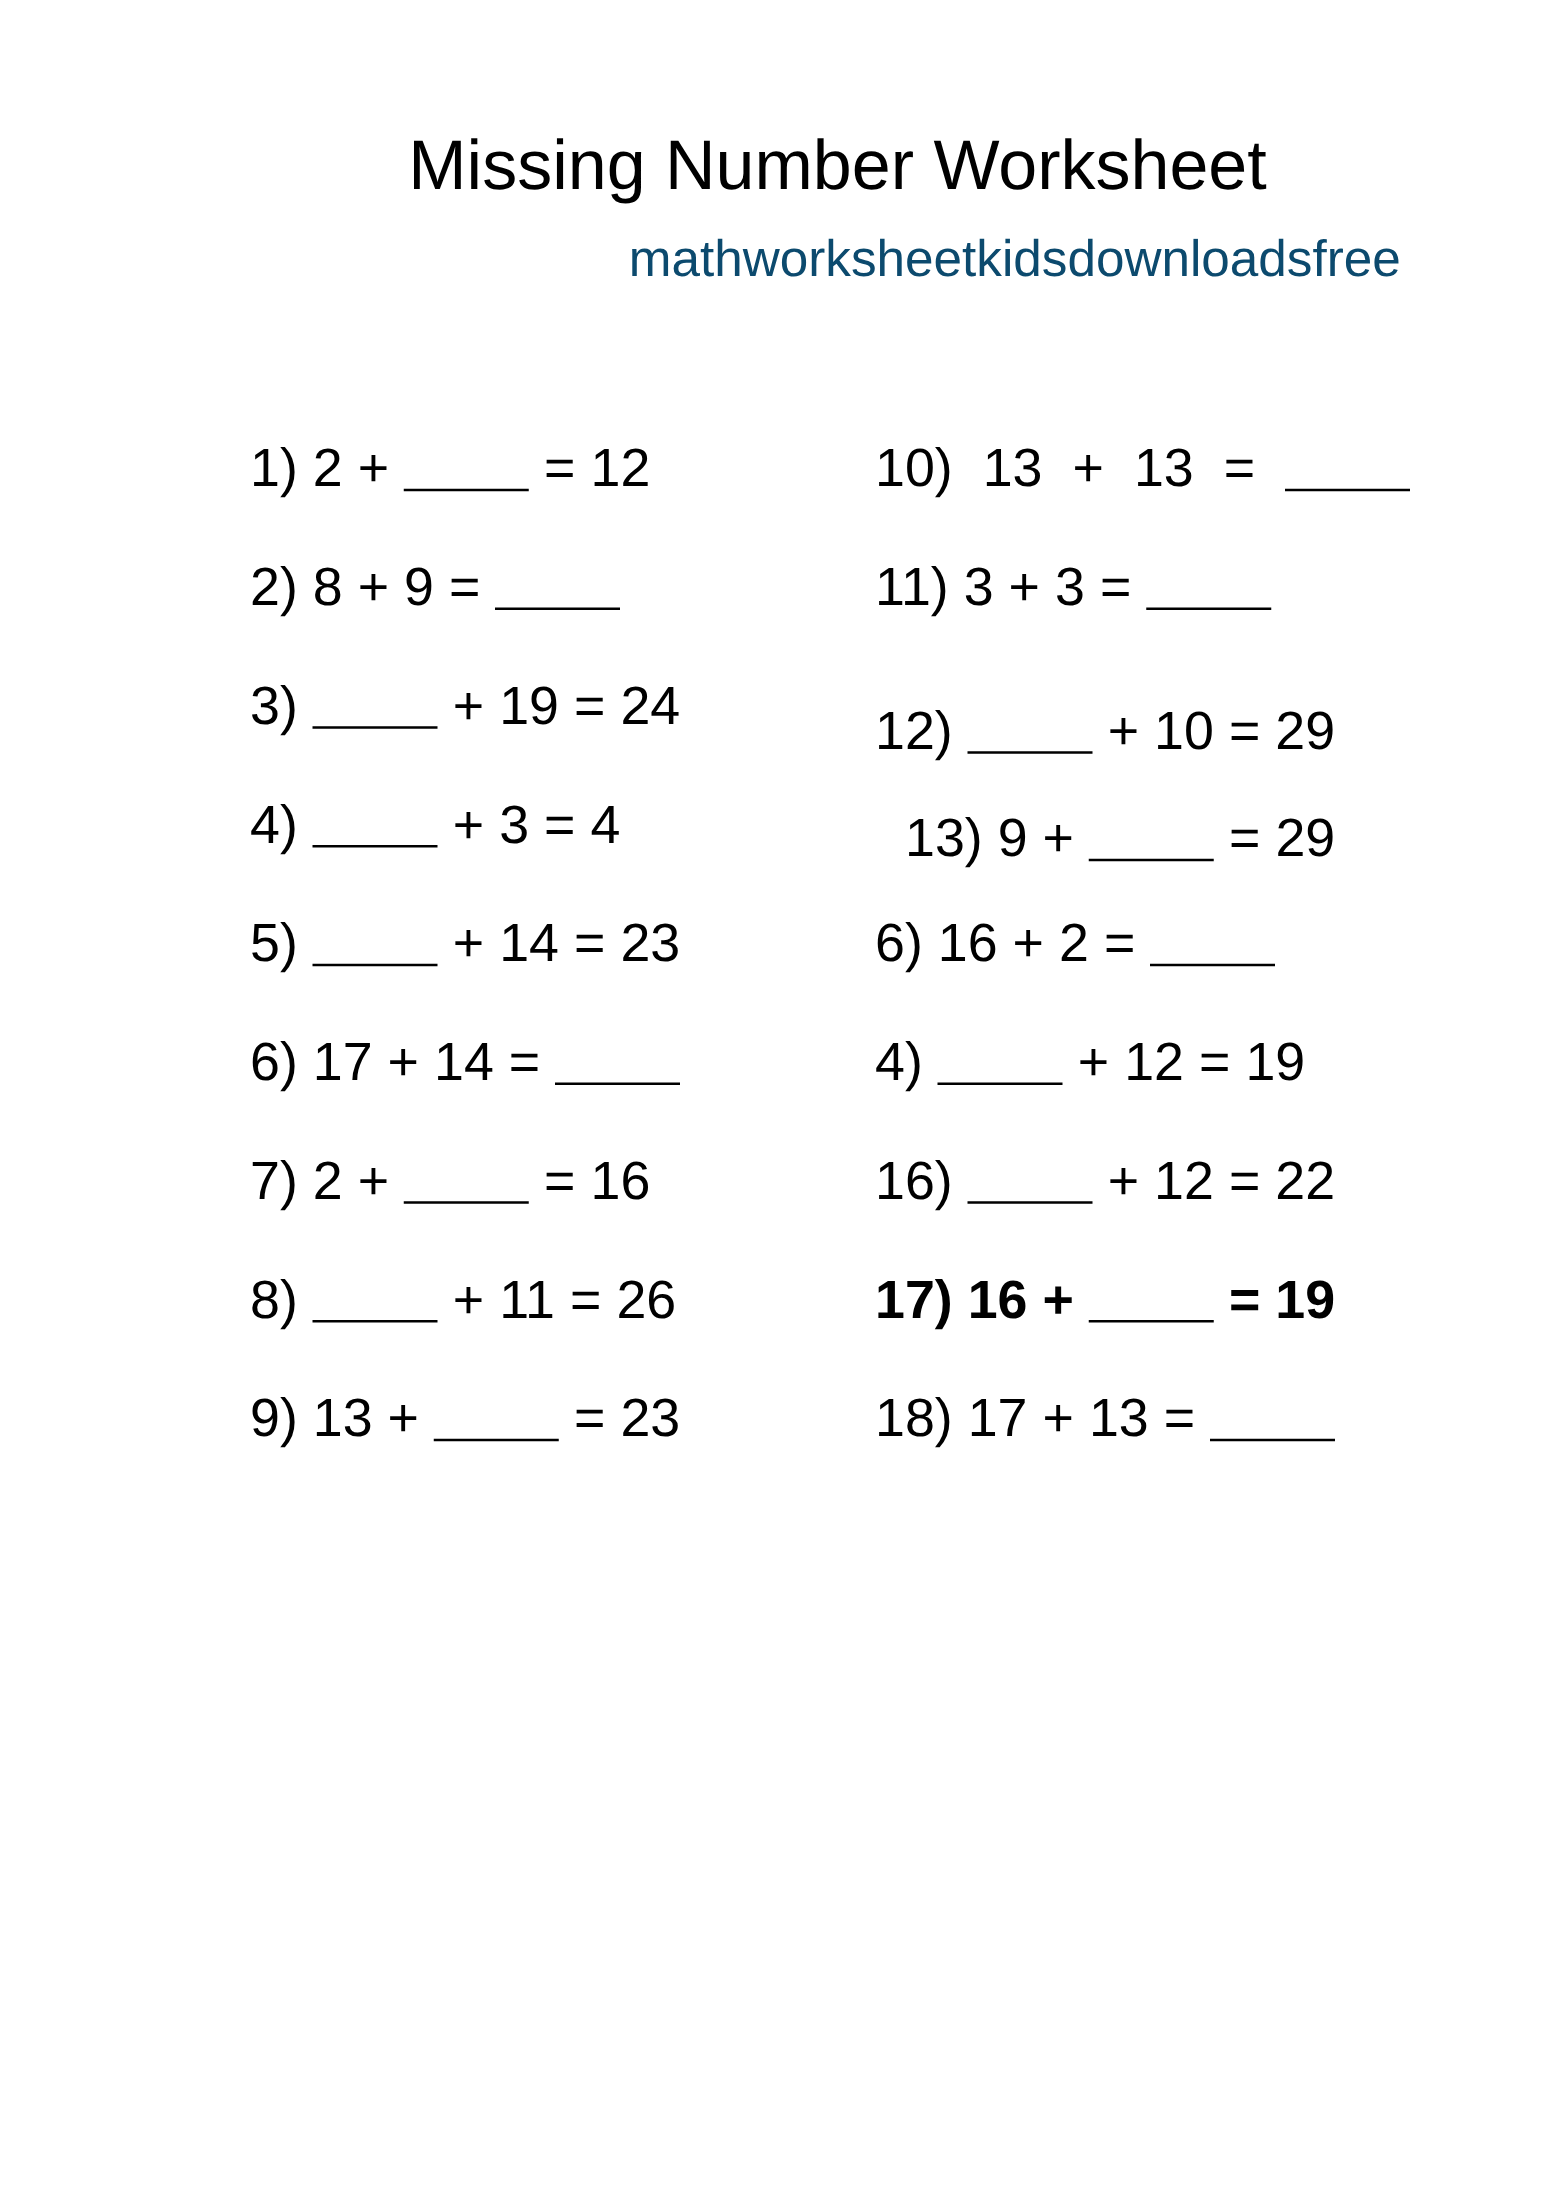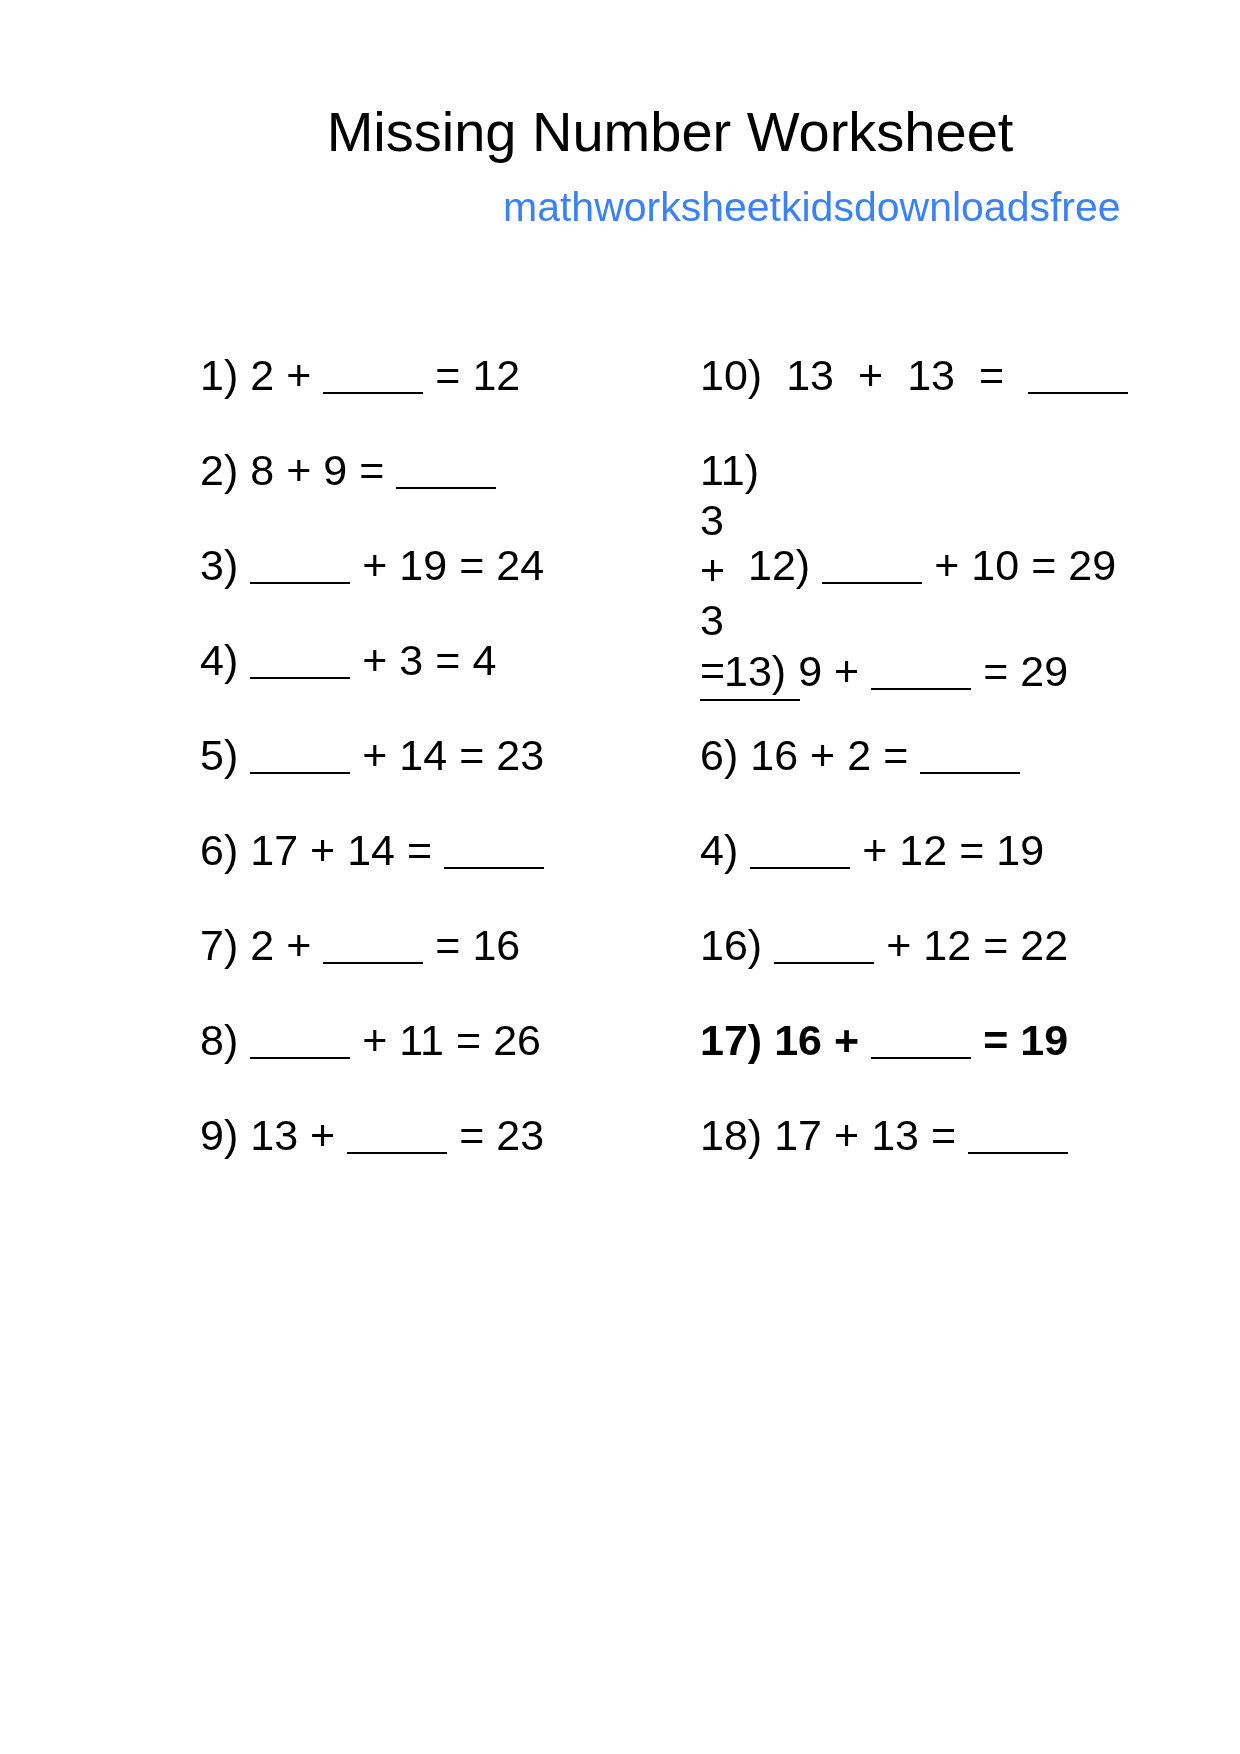--- a/index.html
+++ b/index.html
@@ -27,21 +27,21 @@
       margin: 0;
       color: #000000;
       letter-spacing: 0px;
     }
     .subtitle {
       position: absolute;
       left: 503px;
       top: 183px;
       font-size: 41px;
       line-height: 48px;
-      color: #3b82f6;
+      color: #0c4a6e;
       white-space: nowrap;
     }
     .problem {
       position: absolute;
       font-size: 43px;
       line-height: 50px;
       white-space: nowrap;
       color: #000000;
       display: flex;
       align-items: baseline;
@@ -141,29 +141,29 @@
   </div>
 
 <div class="problem" style="left:700px; top:350px;gap:12px;">
     <span class="num">10)</span>
     <span class="tok">13</span>
     <span class="tok">+</span>
     <span class="tok">13</span>
     <span class="tok">=</span>
     <span class="blank"></span>
   </div>
-<div class="problem" style="left:700px; top:445px;flex-direction:column;">
+<div class="problem" style="left:700px; top:445px;">
     <span class="num">11)</span>
     <span class="tok">3</span>
     <span class="tok">+</span>
     <span class="tok">3</span>
     <span class="tok">=</span>
     <span class="blank"></span>
   </div>
-<div class="problem" style="left:700px; top:540px;margin-left:48px;">
+<div class="problem" style="left:700px; top:560px;">
     <span class="num">12)</span>
     <span class="blank"></span>
     <span class="tok">+</span>
     <span class="tok">10</span>
     <span class="tok">=</span>
     <span class="tok">29</span>
   </div>
 <div class="problem" style="left:700px; top:646px;margin-left:24px;">
     <span class="num">13)</span>
     <span class="tok">9</span>

